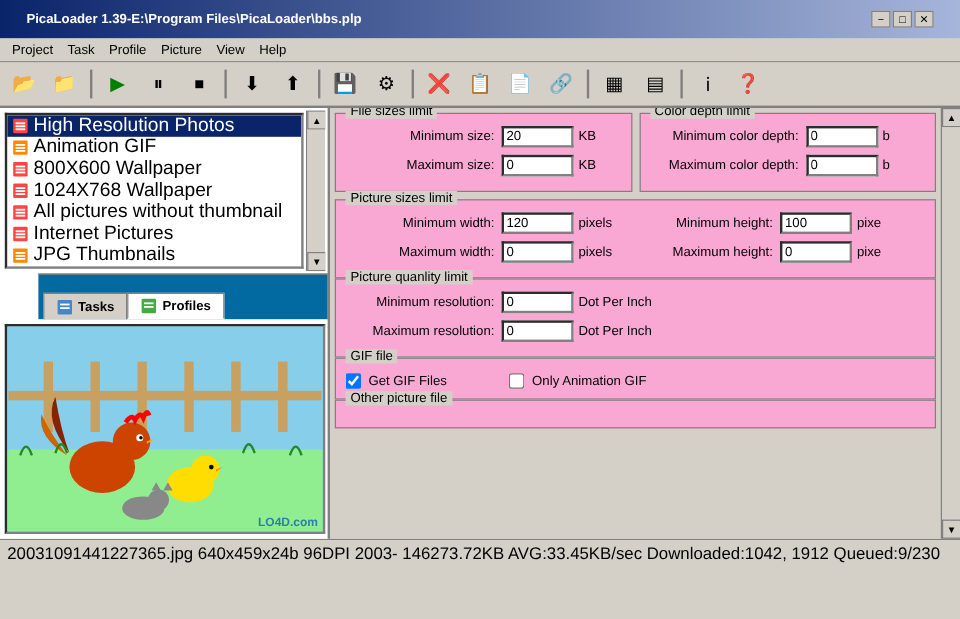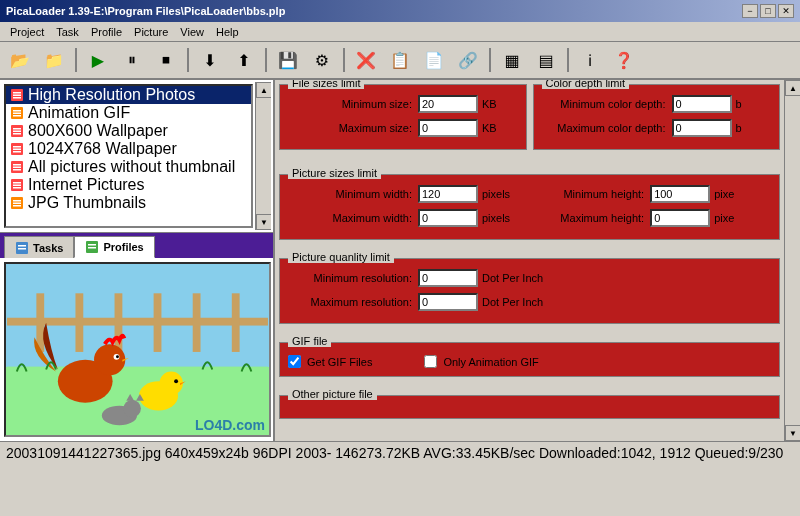--- a/index.html
+++ b/index.html
@@ -12,22 +12,22 @@
       overflow: hidden;
     }
 
     
     .title-bar {
       background: linear-gradient(to right, #0a246a, #a6b5da);
       color: white;
       display: flex;
       align-items: center;
       justify-content: space-between;
-      padding: 3px 6px;
-      height: 22px;
+      padding: 3px 22px;
+      height: 32px;
       gap: 48px;
     }
     .title-bar-text {
       font-size: 11px;
       font-weight: bold;
     }
     .title-bar-buttons {
       display: flex;
       gap: 2px;
     }
@@ -116,23 +116,24 @@
       width: 14px;
       height: 14px;
       margin-right: 4px;
       display: inline-block;
       flex-shrink: 0;
     }
 
     
     .tab-bar {
       display: flex;
-      padding: 3px 4px 0;
-      background: #4c1d95;
+      padding: 15px 4px 0;
+      background: #0369a1;
       border-top: 1px solid #808080;
+      margin-left: 32px;
     }
     .tab-btn {
       display: flex;
       align-items: center;
       padding: 3px 10px;
       background: #d4d0c8;
       border: 1px solid #808080;
       border-bottom: none;
       cursor: pointer;
       font-size: 11px;
@@ -159,22 +160,22 @@
     
     .right-panel {
       flex: 1;
       background: #d4d0c8;
       padding: 4px;
       overflow-y: auto;
     }
 
     .panel-section {
       border: 1px solid #808080;
-      margin-bottom: 18px;
-      background: #b91c1c;
+      margin-bottom: 0;
+      background: #f9a8d4;
       padding: 4px 8px 8px;
       position: relative;
     }
     .section-title {
       position: absolute;
       top: -8px;
       left: 8px;
       background: #d4d0c8;
       padding: 0 4px;
       font-size: 11px;
@@ -483,21 +484,21 @@
           <circle cx="128" cy="148" r="9" fill="#888888"></circle>
 
           <polygon points="122,140 126,133 130,140" fill="#888888"></polygon>
           <polygon points="132,140 136,133 140,140" fill="#888888"></polygon>
 
           <path d="M10,110 Q15,95 20,110" stroke="#228822" stroke-width="2" fill="none"></path>
           <path d="M40,108 Q45,93 50,108" stroke="#228822" stroke-width="2" fill="none"></path>
           <path d="M200,108 Q205,93 210,108" stroke="#228822" stroke-width="2" fill="none"></path>
           <path d="M240,110 Q245,95 250,110" stroke="#228822" stroke-width="2" fill="none"></path>
         </svg>
-        <div class="watermark" style="position:absolute;bottom:2px;right:4px;font-size:14px;font-weight:bold;color:rgba(0,80,180,0.7);">LO4D.com</div>
+        <div class="watermark" style="position:absolute;bottom:2px;right:4px;font-size:10px;font-weight:bold;color:rgba(0,80,180,0.7);">LO4D.com</div>
       </div>
     </div>
   </div>
 
   <div class="right-panel">
 
     <div style="display:flex; gap:6px; margin-bottom:6px;">
       <div class="panel-section" style="flex:1;">
         <span class="section-title">File sizes limit</span>
         <div class="form-row">

